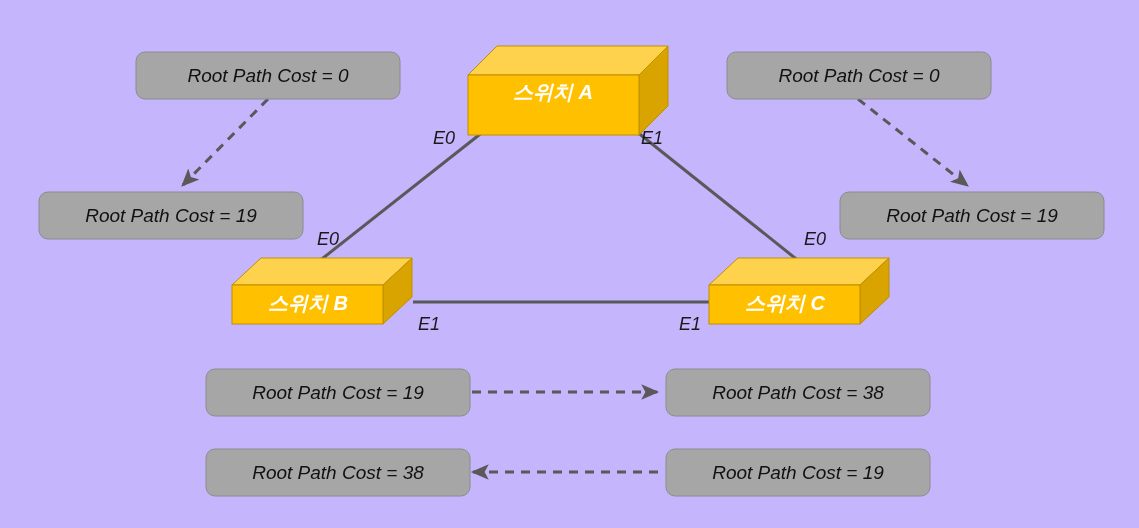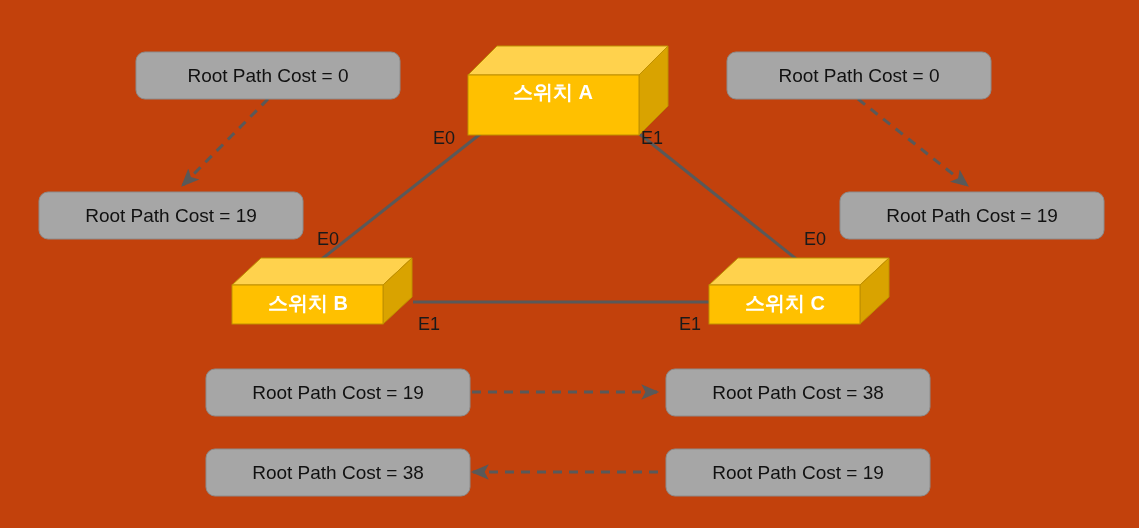--- a/index.html
+++ b/index.html
@@ -7,22 +7,23 @@
     padding: 0;
     background: #ffffff;
   }
   body {
     font-family: "Liberation Sans", "DejaVu Sans", sans-serif;
   }
   #canvas {
     position: relative;
     width: 1139px;
     height: 528px;
-    background: #c2410c;
+    background: #c4b5fd;
     overflow: hidden;
+    font-style: italic;
   }
   svg#diagram {
     position: absolute;
     left: 0;
     top: 0;
     width: 1139px;
     height: 528px;
   }
   .cost-box-text {
     font-family: "Liberation Sans", "DejaVu Sans", sans-serif;

